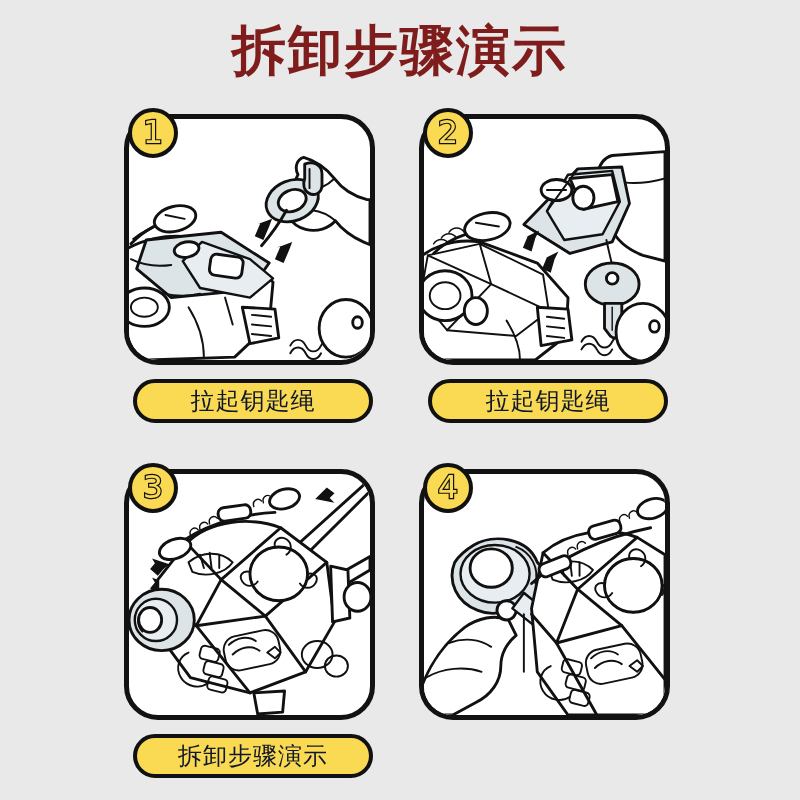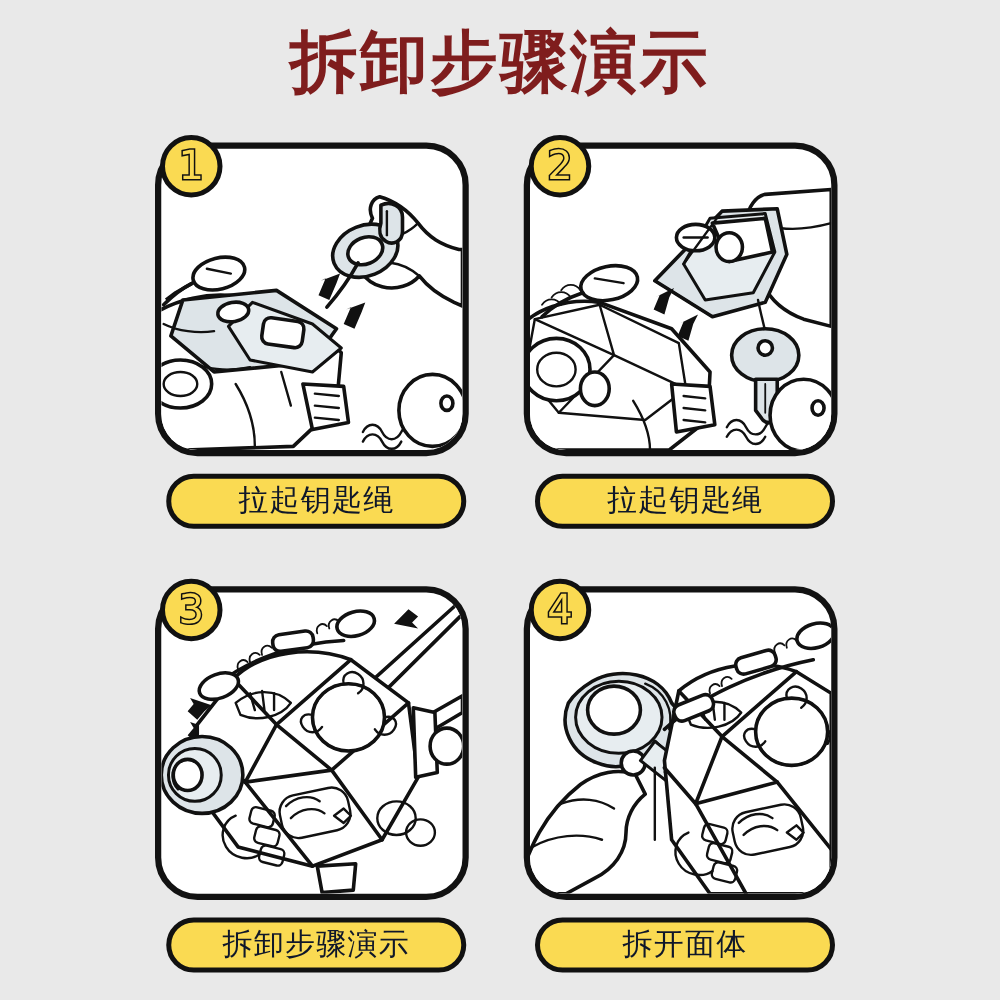--- a/index.html
+++ b/index.html
@@ -481,19 +481,16 @@
             </g>
             <ellipse class="fill-w" cx="238" cy="36" rx="16" ry="10" transform="rotate(-16 238 36)"></ellipse>
           </g>
         </svg>
       </div>
 
       <div class="step-badge">
         <span class="num">4</span>
       </div>
 
-      <div class="caption-pill">
-        <span class="caption-text">拆开面体</span>
-      </div>
     </div>
 
   </div>
 </div>
 
 </body></html>

